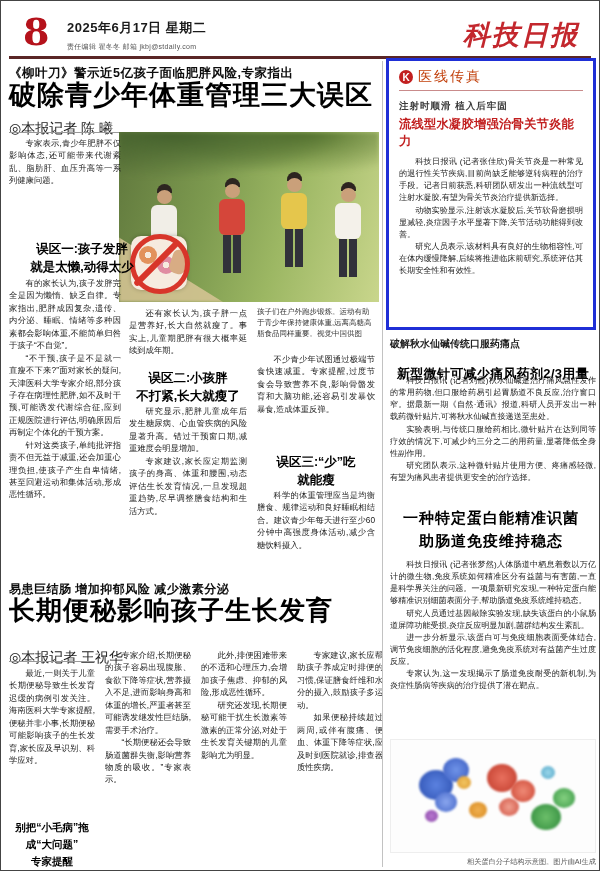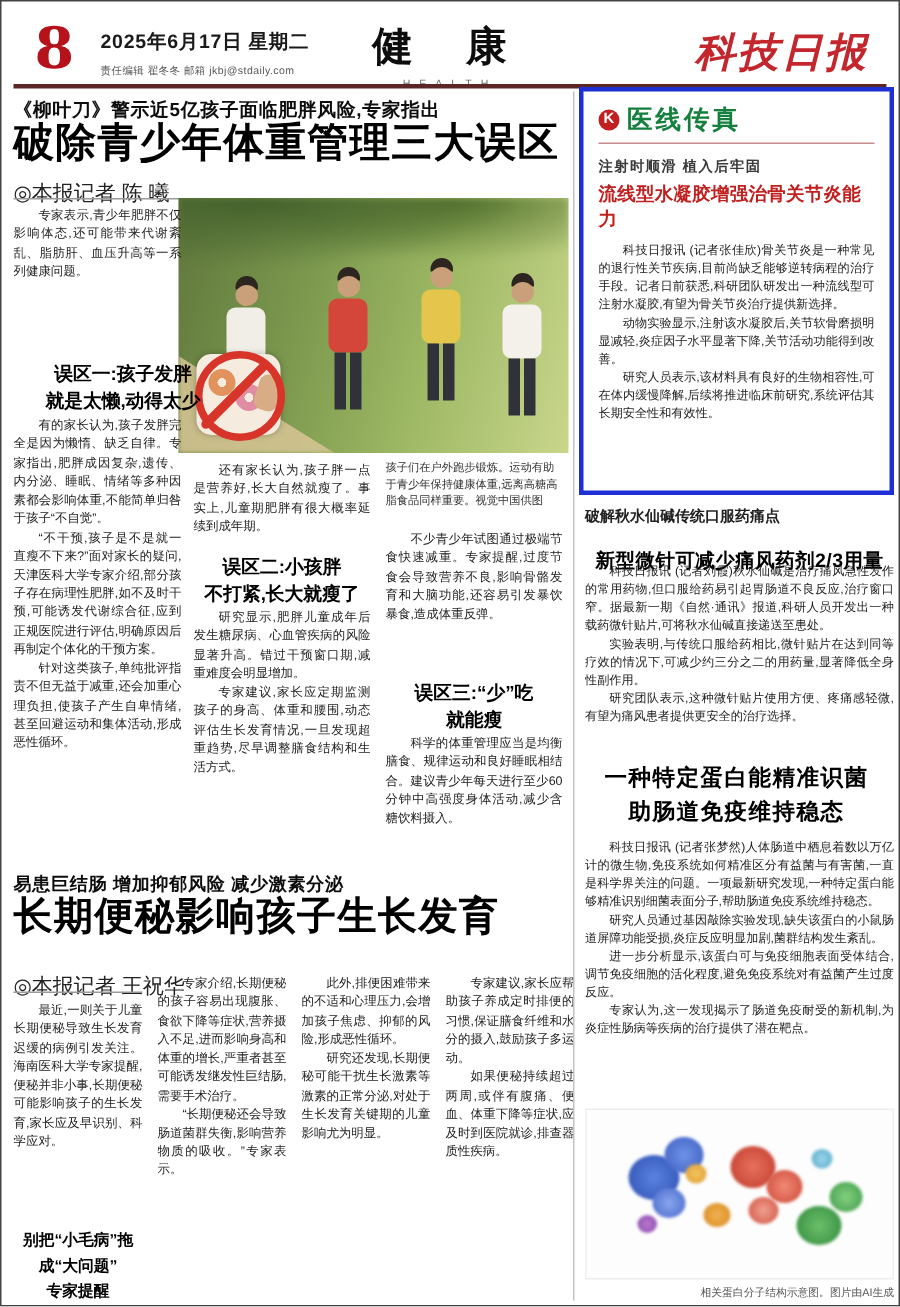--- a/index.html
+++ b/index.html
@@ -58,21 +58,21 @@
                  transform:rotate(45deg);border-radius:3px;}
   .caption{font-size:7.5px;line-height:1.45;color:#333;}
 
   
   .vrule{left:381px;top:60px;height:806px;width:1px;background:#c2c2c2;}
   .bluebox{left:385px;top:57px;width:210px;height:272px;border:3px solid #1f2fd6;
            box-sizing:border-box;padding:7px 10px 6px;background:#fff;}
   .boxtag{display:flex;align-items:center;gap:5px;}
   .klogo{width:14px;height:14px;border-radius:50%;background:#c21f1f;color:#fff;font-size:10px;
          font-weight:bold;display:flex;align-items:center;justify-content:center;}
-  .boxtag .t{font-size:17px;font-weight:bold;color:#15803d;letter-spacing:2px;}
+  .boxtag .t{font-size:14px;font-weight:normal;color:#c2410c;letter-spacing:2px;}
   .boxtag-rule{height:1px;background:#c98b8b;margin-top:4px;}
   .box-kicker{font-size:9.5px;font-weight:bold;color:#3a3a3a;margin-top:9px;letter-spacing:1px;}
   .box-headline{font-size:12.3px;font-weight:bold;color:#c21f1f;margin-top:3px;letter-spacing:.2px;}
   .bluebox .bodytext{margin-top:6px;height:188px;font-size:8.1px;}
 
   .r-kicker{font-size:10px;font-weight:bold;color:#222;}
   .r-headline{font-size:13px;font-weight:bold;color:#000;letter-spacing:.3px;}
   .r-headline-c{font-size:15px;font-weight:bold;color:#000;text-align:center;letter-spacing:1px;}
 
   .molecule{left:389px;top:738px;width:206px;height:114px;background:#fdfdfd;overflow:hidden;
@@ -86,28 +86,20 @@
 <body>
 
 <div id="page">
 
   <div class="abs" style="left:22px;top:12px;">
     <span class="pageno">8</span>
   </div>
   <div class="abs" style="left:66px;top:18px;">
     <div class="date">2025年6月17日 星期二</div>
     <div class="edition" style="margin-top:5px;">责任编辑 翟冬冬  邮箱 jkbj@stdaily.com</div>
-  </div>
-  <div class="abs section-block">
-    <div class="section-title">健 康</div>
-    <div class="section-sub">
-      <span class="ln"></span>
-      <span class="en">HEALTH</span>
-      <span class="ln"></span>
-    </div>
   </div>
   <div class="abs" style="right:20px;top:16px;">
     <span class="masthead">科技日报</span>
   </div>
   <div class="abs header-rule"></div>
 
   <div class="abs kicker" style="left:8px;top:64px;width:372px;">《柳叶刀》警示近5亿孩子面临肥胖风险,专家指出</div>
   <div class="abs h-main" style="left:8px;top:80px;width:374px;font-size:27px;">破除青少年体重管理三大误区</div>
   <div class="abs byline" style="left:8px;top:119px;">◎本报记者 陈 曦</div>
   <div class="abs byline-rule" style="left:8px;top:131px;width:112px;"></div>

